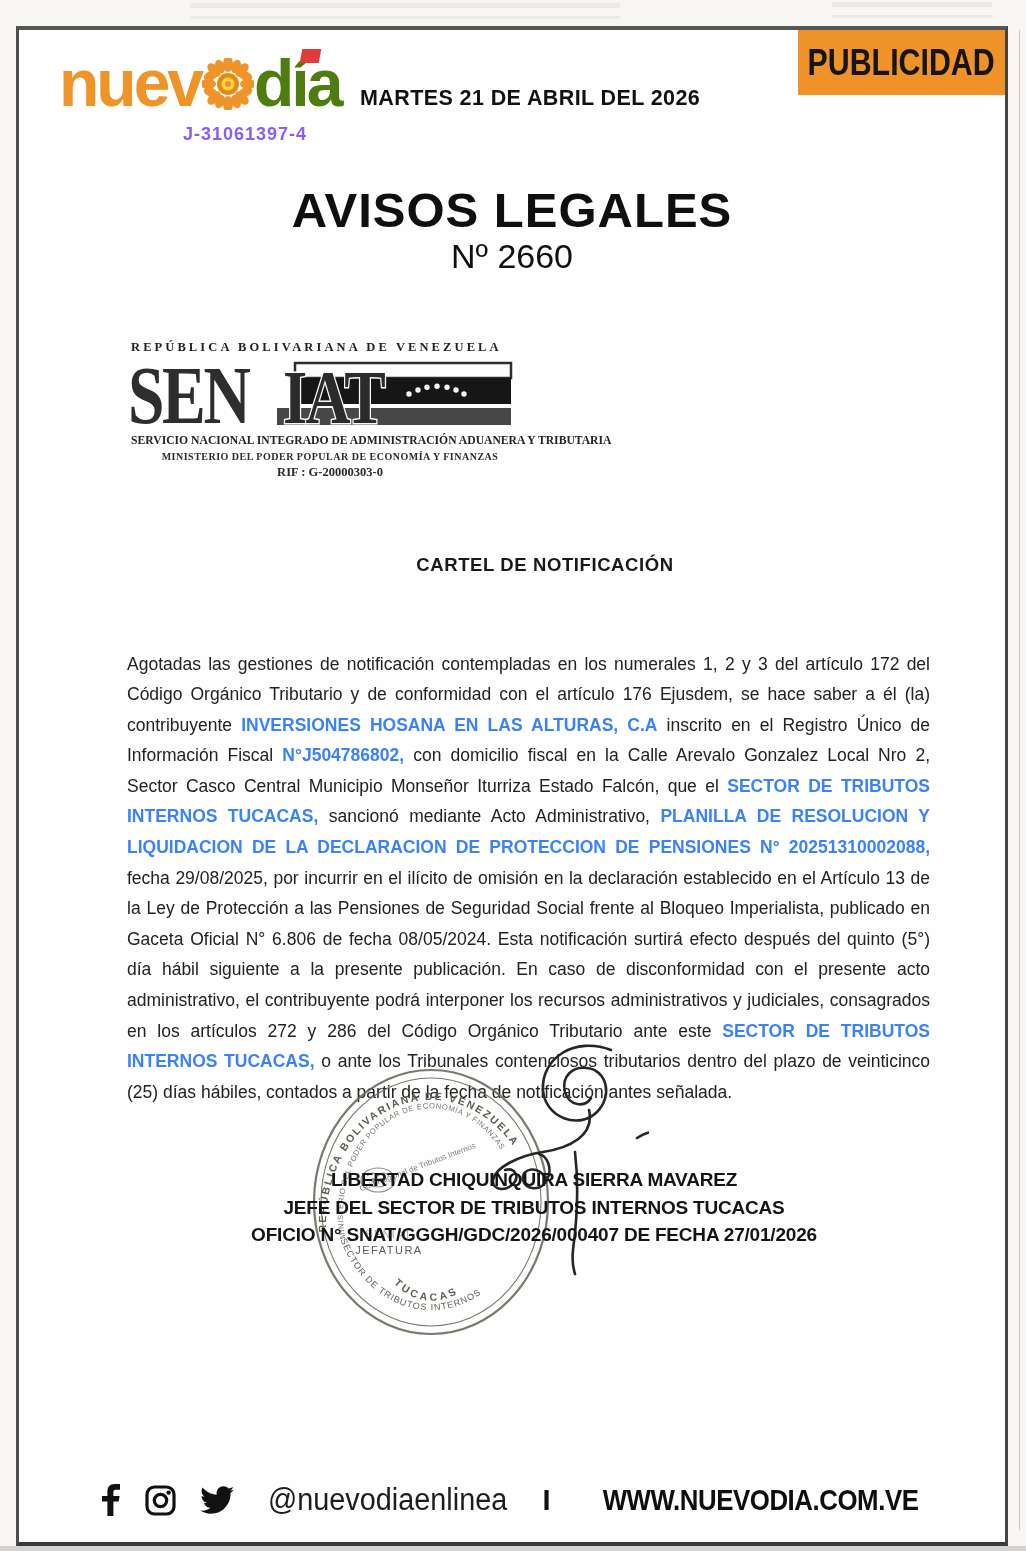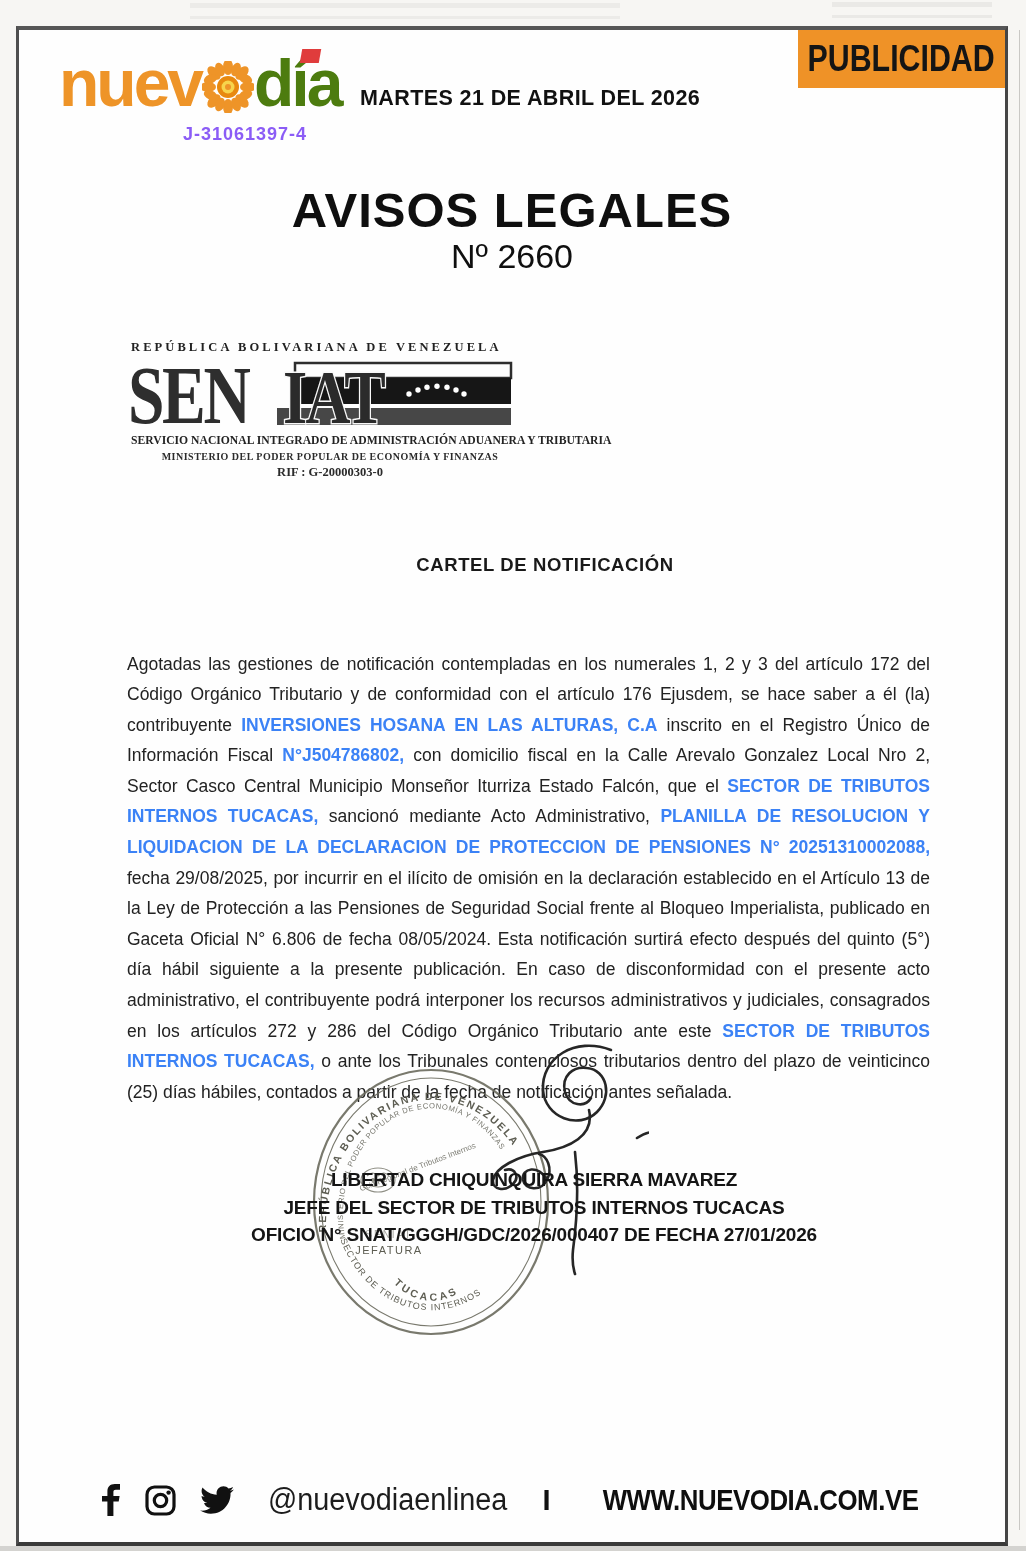--- a/index.html
+++ b/index.html
@@ -8,29 +8,29 @@
   .sheet{position:absolute;left:16px;top:26px;width:986px;height:1512px;background:#fefefe;
          border-left:3px solid #4e4e4e;border-right:3px solid #454545;border-top:4px solid #565656;border-bottom:4px solid #3a3a3a;}
   .bottom-strip{position:absolute;left:0;bottom:0;width:100%;height:5px;background:#d4d3d0;}
   .right-hairline{position:absolute;top:30px;right:6px;width:1px;height:1500px;background:#c9c8c4;}
 
   
   .ghost{position:absolute;opacity:.075;filter:blur(.7px);pointer-events:none;
          background-image:repeating-linear-gradient(180deg,#6f6f6f 0 5px,transparent 5px 13px);}
 
   
-  .logo-row{position:absolute;left:40px;top:20px;display:flex;align-items:center;line-height:1;}
+  .logo-row{position:absolute;left:40px;top:20px;display:flex;align-items:flex-start;line-height:1;}
   .logo-word{font-size:66px;font-weight:800;letter-spacing:-3px;font-family:"Liberation Sans",sans-serif;}
   .logo-left{color:#ee9428;}
   .logo-right{color:#4d7c0f;position:relative;}
   .logo-accent{position:absolute;left:47px;top:-1px;width:19px;height:14px;background:#e03c3c;transform:skewX(-10deg);}
   .logo-flower{margin:8px 0 0 1px;}
   .logo-reg{position:absolute;left:164px;top:94px;font-size:18px;font-weight:600;color:#8b5cf6;letter-spacing:1px;}
   .edition-date{position:absolute;left:341px;top:56px;font-size:21.5px;font-weight:700;letter-spacing:.4px;color:#111;}
-  .publicidad{position:absolute;left:779px;top:0px;width:207px;height:58px;background:#ef9227;
+  .publicidad{position:absolute;left:779px;top:0px;width:207px;height:65px;background:#ef9227;
               display:flex;align-items:center;justify-content:center;}
   .publicidad span{font-size:37px;font-weight:800;color:#151515;letter-spacing:0px;transform:scaleX(.82);white-space:nowrap;}
 
   
   .title1{position:absolute;left:0;top:152px;width:100%;text-align:center;font-size:49px;font-weight:800;letter-spacing:1px;color:#0f0f0f;}
   .title2{position:absolute;left:0;top:207px;width:100%;text-align:center;font-size:34px;font-weight:400;color:#0f0f0f;}
 
   
   .seniat{position:absolute;left:112px;top:310px;width:398px;}
   .sen-republic{font-family:"Liberation Serif","DejaVu Serif",serif;font-size:12.5px;font-weight:700;letter-spacing:3.1px;

